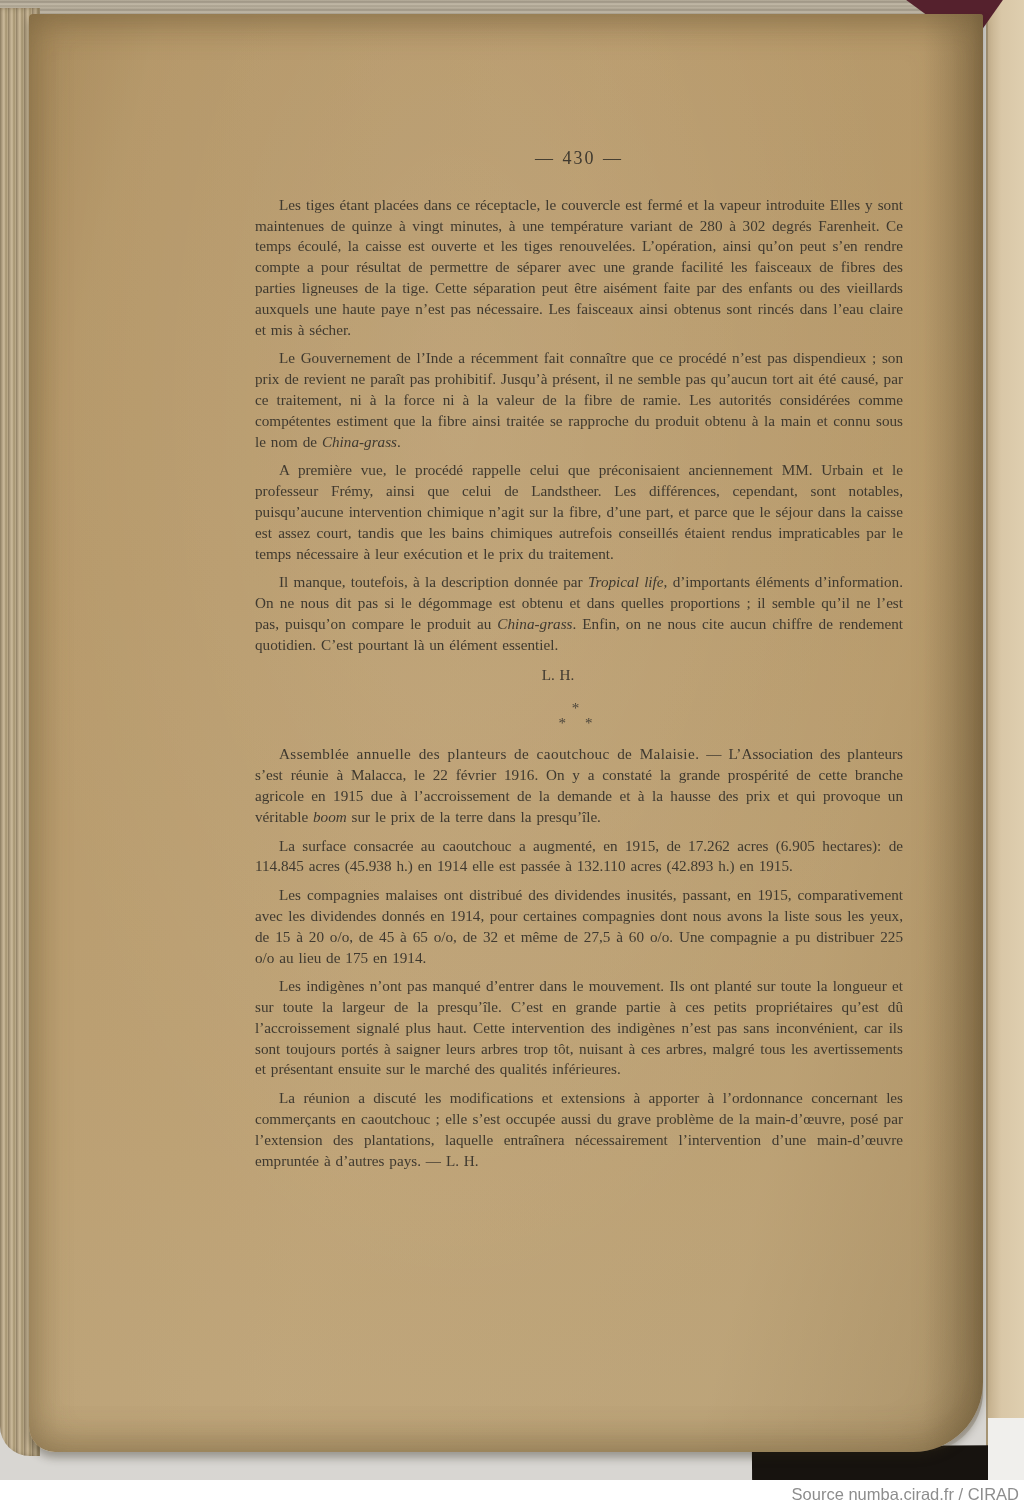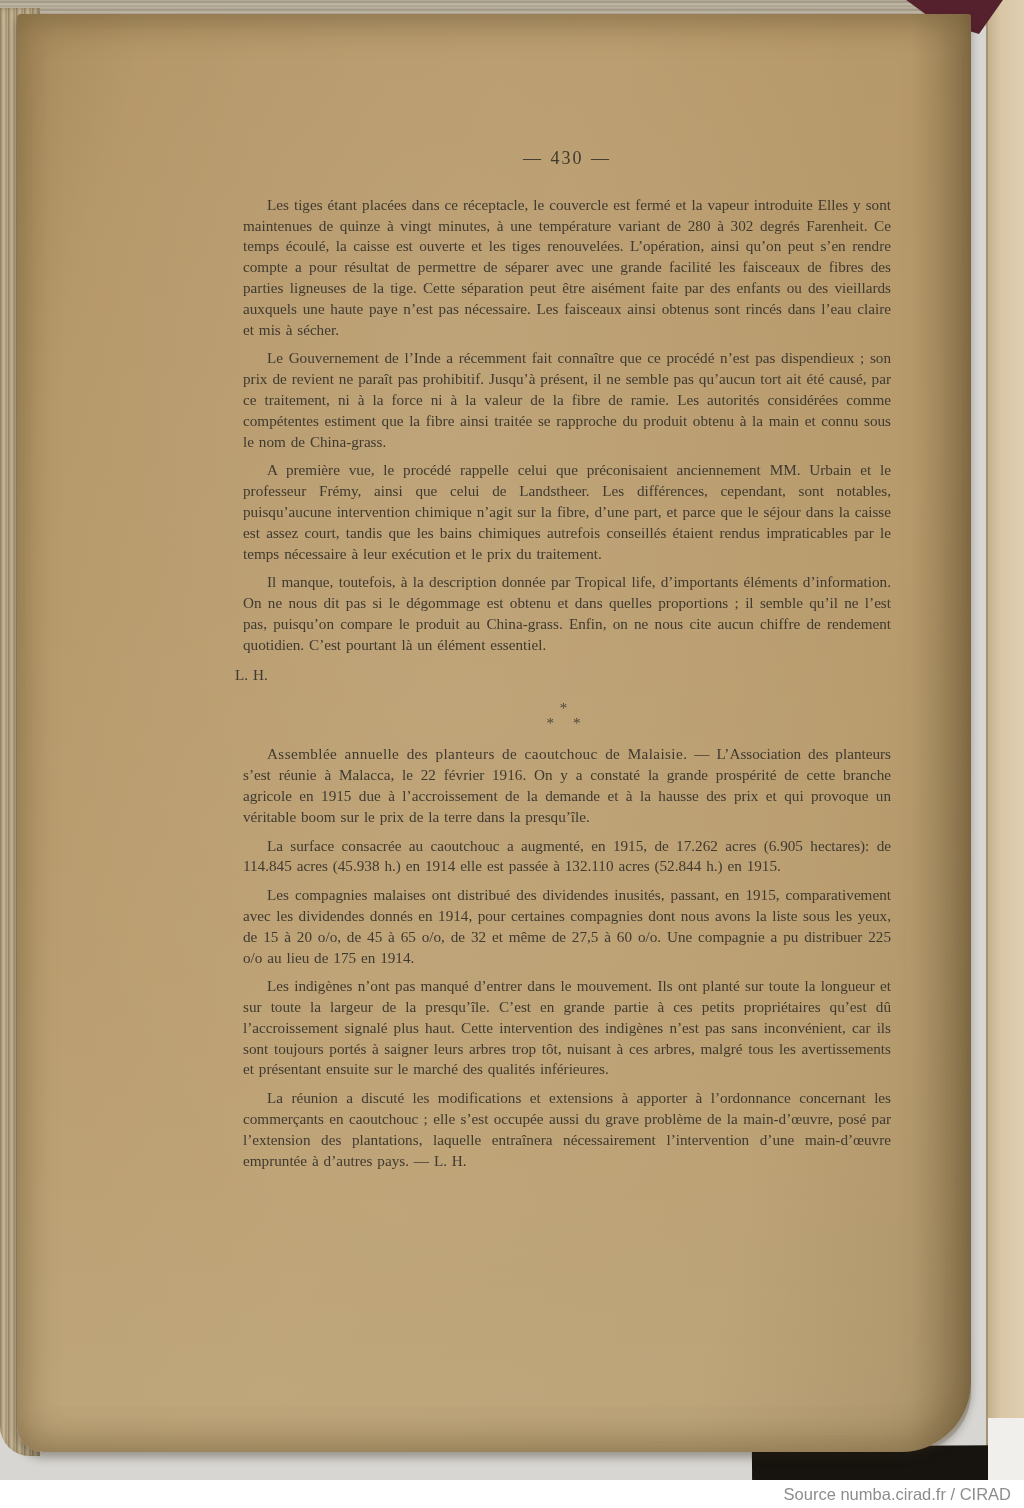--- a/index.html
+++ b/index.html
@@ -32,21 +32,21 @@
     border-left:2px solid rgba(95,75,45,.45);
   }
   
   .cover-corner{
     position:absolute;left:902px;top:0;width:104px;height:34px;
     background:#55212d;
     clip-path:polygon(4% 0,97% 0,74% 100%,30% 58%);
   }
   
   .page{
-    position:absolute;left:17px;top:14px;width:954px;height:1438px;
+    position:absolute;left:29px;top:14px;width:954px;height:1438px;
     background:
       radial-gradient(ellipse at 45% 28%,rgba(255,255,255,.09),transparent 62%),
       linear-gradient(104deg,#c9b795 0%,#d7c5a4 10%,#dccaaa 45%,#d9c8a8 78%,#c8b694 98%),
       linear-gradient(to bottom,#d5c2a0 0%,#d8c6a5 40%,#ddceb2 80%,#ded2ba 100%);
     background-blend-mode:normal,multiply,normal;
     border-radius:4px 3px 70px 26px;
     box-shadow:
       inset 0 10px 26px rgba(110,90,55,.28),
       inset 14px 0 32px rgba(110,90,55,.20),
       inset -26px 0 44px rgba(105,85,50,.30),
@@ -61,40 +61,40 @@
   
   .text-block{
     position:absolute;left:218px;top:134px;width:664px;
     color:#3f392f;font-size:15.2px;line-height:20.8px;
     text-align:justify;word-spacing:.07em;
   }
   .page-number{
     text-align:center;font-size:18px;letter-spacing:2px;margin-bottom:26px;
   }
   .text-block p{margin:8px;text-indent:24px;}
-  .it{}
+  .it{font-style:italic;}
   .bd{font-weight:normal;letter-spacing:.4px;}
-  .signature{text-align:left;padding-right:42px;margin-top:9px;}
+  .signature{text-align:center;padding-right:42px;margin-top:9px;}
   .separator{
     text-align:center;margin:16px 0 13px;font-size:15px;line-height:15px;
     letter-spacing:7px;color:#4a443a;
   }
   
   .black-object{
     position:absolute;left:752px;top:1446px;width:240px;height:36px;
     background:#17130f;transform:rotate(-.4deg);
   }
   .white-corner{
     position:absolute;left:988px;top:1418px;width:36px;height:64px;
     background:#f0efec;
   }
   .footer-strip{
     position:absolute;left:0;top:1480px;width:1024px;height:28px;
     background:#ffffff;display:flex;align-items:center;justify-content:flex-end;
-    padding-right:13px;box-sizing:border-box;
+    padding-right:5px;box-sizing:border-box;
   }
   .source{
     font-family:"Liberation Sans","DejaVu Sans",sans-serif;
     font-size:16.5px;color:#8d8d8d;
   }
 </style>
 </head>
 <body>
 
 <div class="scene">
@@ -116,21 +116,21 @@
             <p><span>A première vue, le procédé rappelle celui que préconisaient anciennement MM. Urbain et le professeur Frémy, ainsi que celui de Landstheer. Les différences, cependant, sont notables, puisqu’aucune intervention chimique n’agit sur la fibre, d’une part, et parce que le séjour dans la caisse est assez court, tandis que les bains chimiques autrefois conseillés étaient rendus impraticables par le temps nécessaire à leur exécution et le prix du traitement.</span></p>
             <p><span>Il manque, toutefois, à la description donnée par </span><span class="it">Tropical life</span><span>, d’importants éléments d’information. On ne nous dit pas si le dégommage est obtenu et dans quelles proportions ; il semble qu’il ne l’est pas, puisqu’on compare le produit au </span><span class="it">China-grass</span><span>. Enfin, on ne nous cite aucun chiffre de rendement quotidien. C’est pourtant là un élément essentiel.</span></p>
             <div class="signature">L. H.</div>
           </div>
           <div>
             <div class="separator">
               <div>*</div>
               <div>* *</div>
             </div>
             <p><span class="bd">Assemblée annuelle des planteurs de caoutchouc de Malaisie.</span><span> — L’Association des planteurs s’est réunie à Malacca, le 22 février 1916. On y a constaté la grande prospérité de cette branche agricole en 1915 due à l’accroissement de la demande et à la hausse des prix et qui provoque un véritable </span><span class="it">boom</span><span> sur le prix de la terre dans la presqu’île.</span></p>
-            <p><span>La surface consacrée au caoutchouc a augmenté, en 1915, de 17.262 acres (6.905 hectares): de 114.845 acres (45.938 h.) en 1914 elle est passée à 132.110 acres (52.844 h.) en 1915.</span></p>
+            <p><span>La surface consacrée au caoutchouc a augmenté, en 1915, de 17.262 acres (6.905 hectares): de 114.845 acres (45.938 h.) en 1914 elle est passée à 132.110 acres (42.893 h.) en 1915.</span></p>
             <p><span>Les compagnies malaises ont distribué des dividendes inusités, passant, en 1915, comparativement avec les dividendes donnés en 1914, pour certaines compagnies dont nous avons la liste sous les yeux, de 15 à 20 o/o, de 45 à 65 o/o, de 32 et même de 27,5 à 60 o/o. Une compagnie a pu distribuer 225 o/o au lieu de 175 en 1914.</span></p>
             <p><span>Les indigènes n’ont pas manqué d’entrer dans le mouvement. Ils ont planté sur toute la longueur et sur toute la largeur de la presqu’île. C’est en grande partie à ces petits propriétaires qu’est dû l’accroissement signalé plus haut. Cette intervention des indigènes n’est pas sans inconvénient, car ils sont toujours portés à saigner leurs arbres trop tôt, nuisant à ces arbres, malgré tous les avertissements et présentant ensuite sur le marché des qualités inférieures.</span></p>
             <p><span>La réunion a discuté les modifications et extensions à apporter à l’ordonnance concernant les commerçants en caoutchouc ; elle s’est occupée aussi du grave problème de la main-d’œuvre, posé par l’extension des plantations, laquelle entraînera nécessairement l’intervention d’une main-d’œuvre empruntée à d’autres pays. — L. H.</span></p>
           </div>
         </div>
     </div>
   </div>
 
   <div class="footer-strip">
     <span class="source">Source numba.cirad.fr / CIRAD</span>

